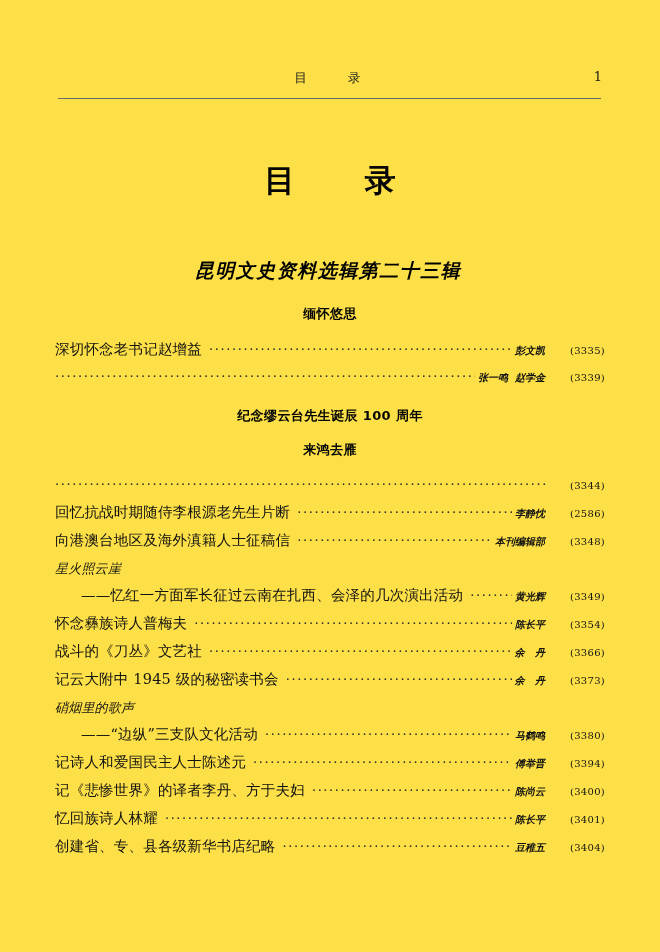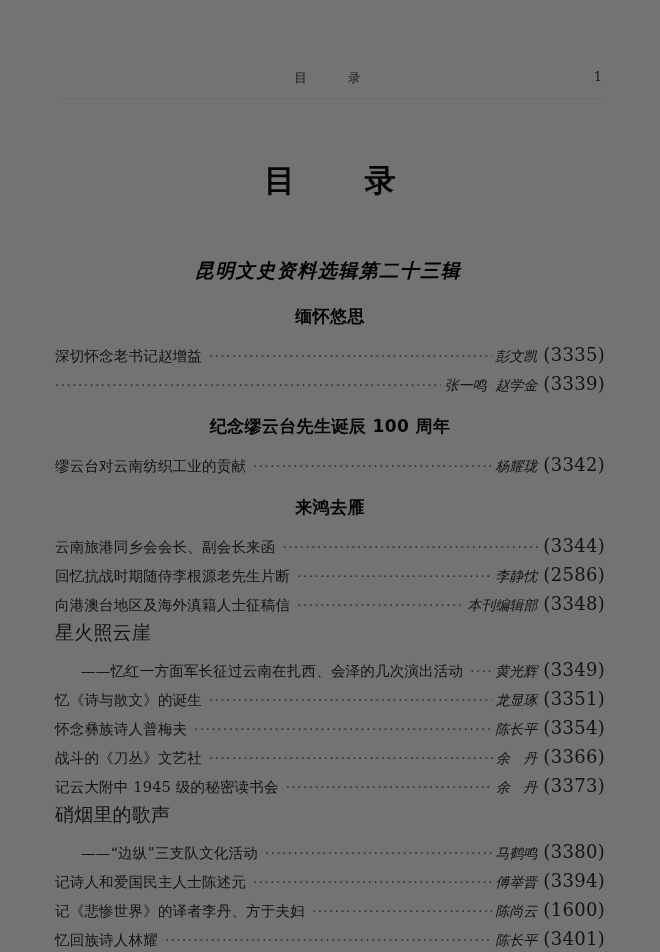--- a/index.html
+++ b/index.html
@@ -12,21 +12,21 @@
     height: 952px;
     position: relative;
     font-family: "DejaVu Serif", "Liberation Serif", serif;
     color: #111111;
     overflow: hidden;
   }
 
   .page {
     position: absolute;
     inset: 0;
-    background: #737373;
+    background: #fde047;
   }
 
   
   .running-head {
     position: absolute;
     left: 58px;
     right: 58px;
     top: 70px;
     height: 22px;
   }
@@ -89,21 +89,21 @@
   
   .toc {
     position: absolute;
     left: 55px;
     width: 550px;
     top: 305px;
   }
 
   .section-head {
     text-align: center;
-    font-size: 17px;
+    font-size: 13px;
     font-weight: bold;
     font-family: "DejaVu Sans", "Liberation Sans", sans-serif;
     color: #050505;
     margin-top: 16px;
     margin-bottom: 13px;
     letter-spacing: 0.4px;
   }
   .section-head.first { margin-top: 0; }
 
   .entry {
@@ -133,42 +133,43 @@
     top: -4px;
     font-size: 13px;
     letter-spacing: 1.6px;
     color: #2b2b2b;
     white-space: nowrap;
   }
   .entry-author {
     flex: 0 0 auto;
     font-family: "DejaVu Sans", "Liberation Sans", sans-serif;
     font-style: italic;
-    font-size: 14px;
+    font-size: 10px;
     padding-right: 6px;
     text-align: center;
     white-space: pre;
+    font-weight: bold;
   }
   .entry-page {
     flex: 0 0 54px;
     text-align: right;
-    font-size: 18px;
+    font-size: 10px;
     letter-spacing: 0.3px;
   }
 
   
   .entry-standalone {
-    font-size: 19px;
+    font-size: 13px;
     line-height: 27px;
     color: #121212;
     letter-spacing: 0.2px;
+    font-style: italic;
   }
   .entry.sub .entry-title {
     padding-left: 26px;
-    margin-top: 12px;
   }
 
   
   .entry.no-author .entry-author { padding-right: 0; }
 </style>
 </head>
 <body>
 
 <div class="page">
 
@@ -189,29 +190,22 @@
         <span class="leader"></span>
         <span class="entry-author">彭文凯</span>
         <span class="entry-page">(3335)</span>
       </div>
       <div class="entry">
         <span class="leader"></span>
         <span class="entry-author">张一鸣  赵学金</span>
         <span class="entry-page">(3339)</span>
       </div>
       <div class="section-head">纪念缪云台先生诞辰 100 周年</div>
-      <div class="entry">
-        <span class="entry-title">缪云台对云南纺织工业的贡献</span>
-        <span class="leader"></span>
-        <span class="entry-author">杨耀珑</span>
-        <span class="entry-page">(3342)</span>
-      </div>
       <div class="section-head">来鸿去雁</div>
       <div class="entry no-author">
-        <span class="entry-title">云南旅港同乡会会长、副会长来函</span>
         <span class="leader"></span>
         <span class="entry-author"></span>
         <span class="entry-page">(3344)</span>
       </div>
       <div class="entry">
         <span class="entry-title">回忆抗战时期随侍李根源老先生片断</span>
         <span class="leader"></span>
         <span class="entry-author">李静忱</span>
         <span class="entry-page">(2586)</span>
       </div>
@@ -222,26 +216,20 @@
         <span class="entry-page">(3348)</span>
       </div>
       <div class="entry-standalone">星火照云崖</div>
       <div class="entry sub">
         <span class="entry-title">——忆红一方面军长征过云南在扎西、会泽的几次演出活动</span>
         <span class="leader"></span>
         <span class="entry-author">黄光辉</span>
         <span class="entry-page">(3349)</span>
       </div>
       <div class="entry">
-        <span class="entry-title">忆《诗与散文》的诞生</span>
-        <span class="leader"></span>
-        <span class="entry-author">龙显琢</span>
-        <span class="entry-page">(3351)</span>
-      </div>
-      <div class="entry">
         <span class="entry-title">怀念彝族诗人普梅夫</span>
         <span class="leader"></span>
         <span class="entry-author">陈长平</span>
         <span class="entry-page">(3354)</span>
       </div>
       <div class="entry">
         <span class="entry-title">战斗的《刀丛》文艺社</span>
         <span class="leader"></span>
         <span class="entry-author">余   丹</span>
         <span class="entry-page">(3366)</span>
@@ -262,21 +250,21 @@
       <div class="entry">
         <span class="entry-title">记诗人和爱国民主人士陈述元</span>
         <span class="leader"></span>
         <span class="entry-author">傅举晋</span>
         <span class="entry-page">(3394)</span>
       </div>
       <div class="entry">
         <span class="entry-title">记《悲惨世界》的译者李丹、方于夫妇</span>
         <span class="leader"></span>
         <span class="entry-author">陈尚云</span>
-        <span class="entry-page">(1600)</span>
+        <span class="entry-page">(3400)</span>
       </div>
       <div class="entry">
         <span class="entry-title">忆回族诗人林耀</span>
         <span class="leader"></span>
         <span class="entry-author">陈长平</span>
         <span class="entry-page">(3401)</span>
       </div>
       <div class="entry">
         <span class="entry-title">创建省、专、县各级新华书店纪略</span>
         <span class="leader"></span>

